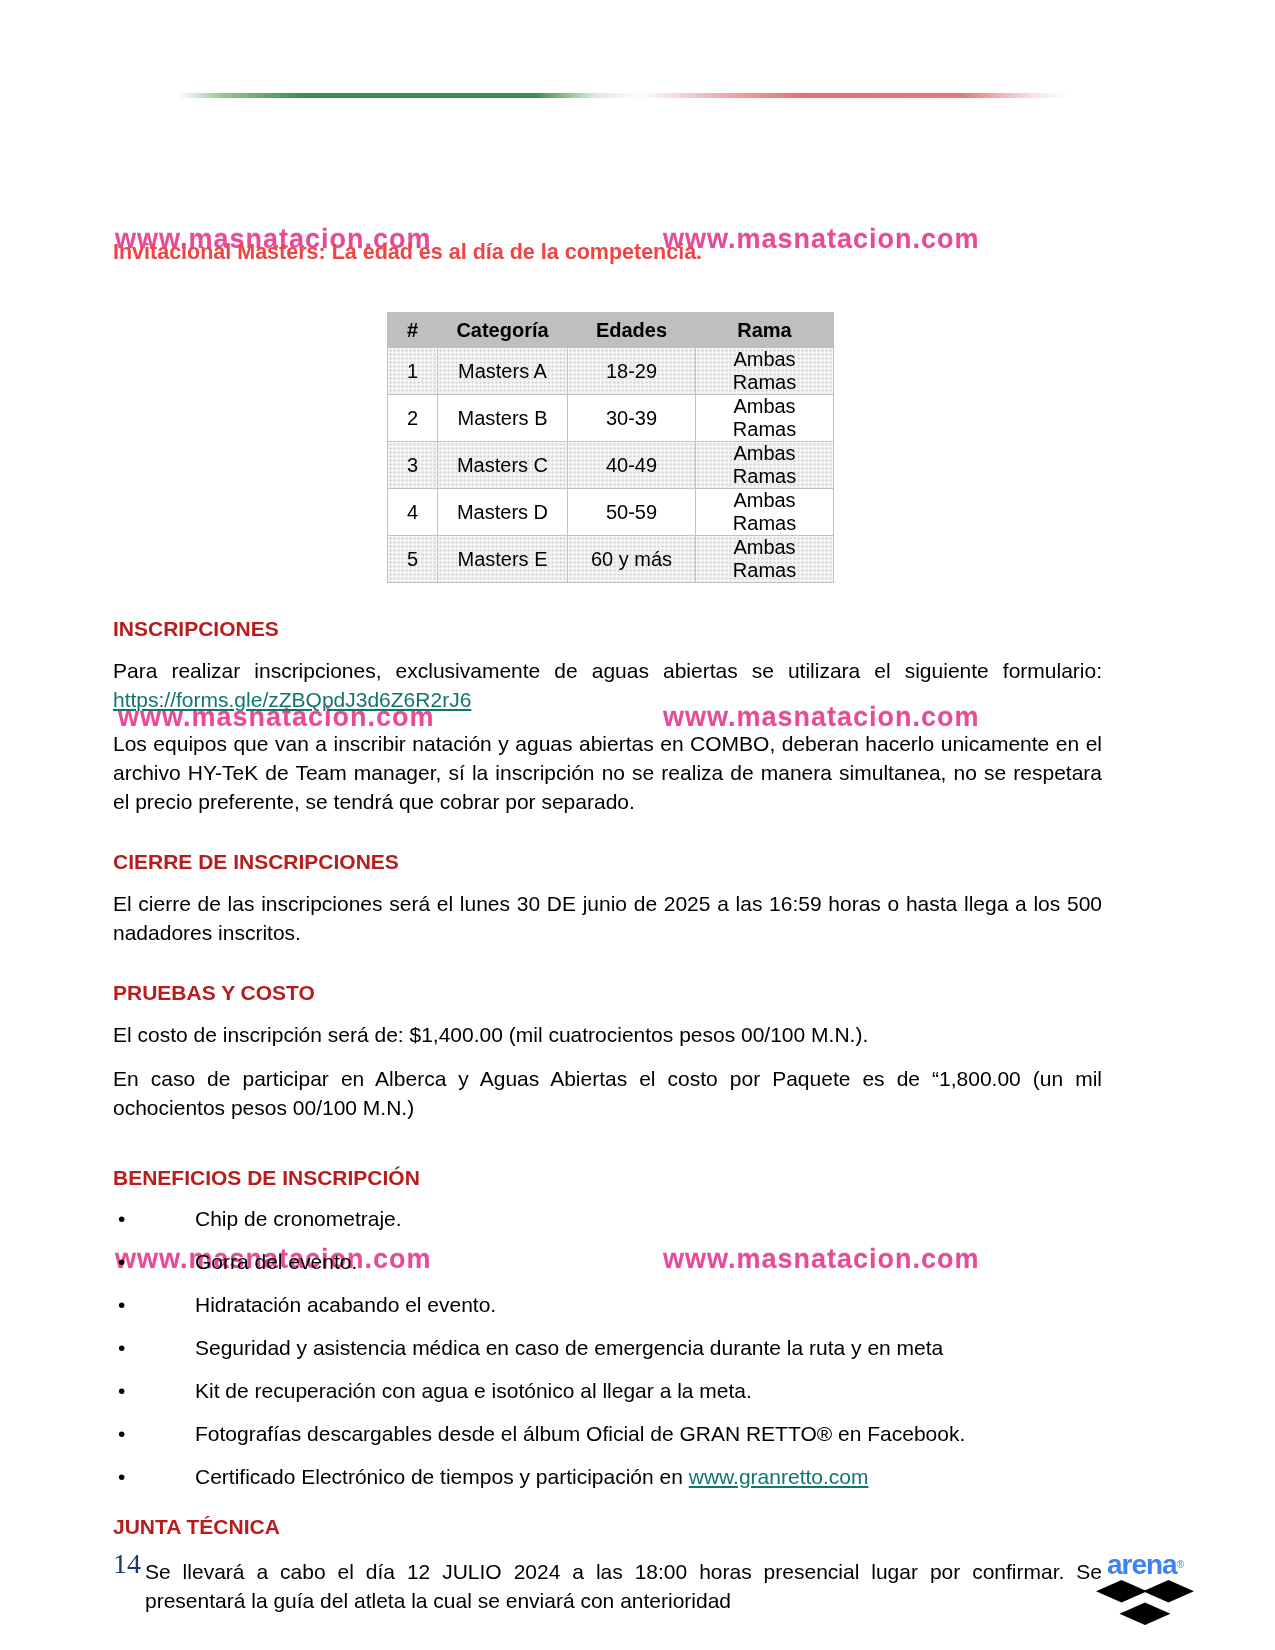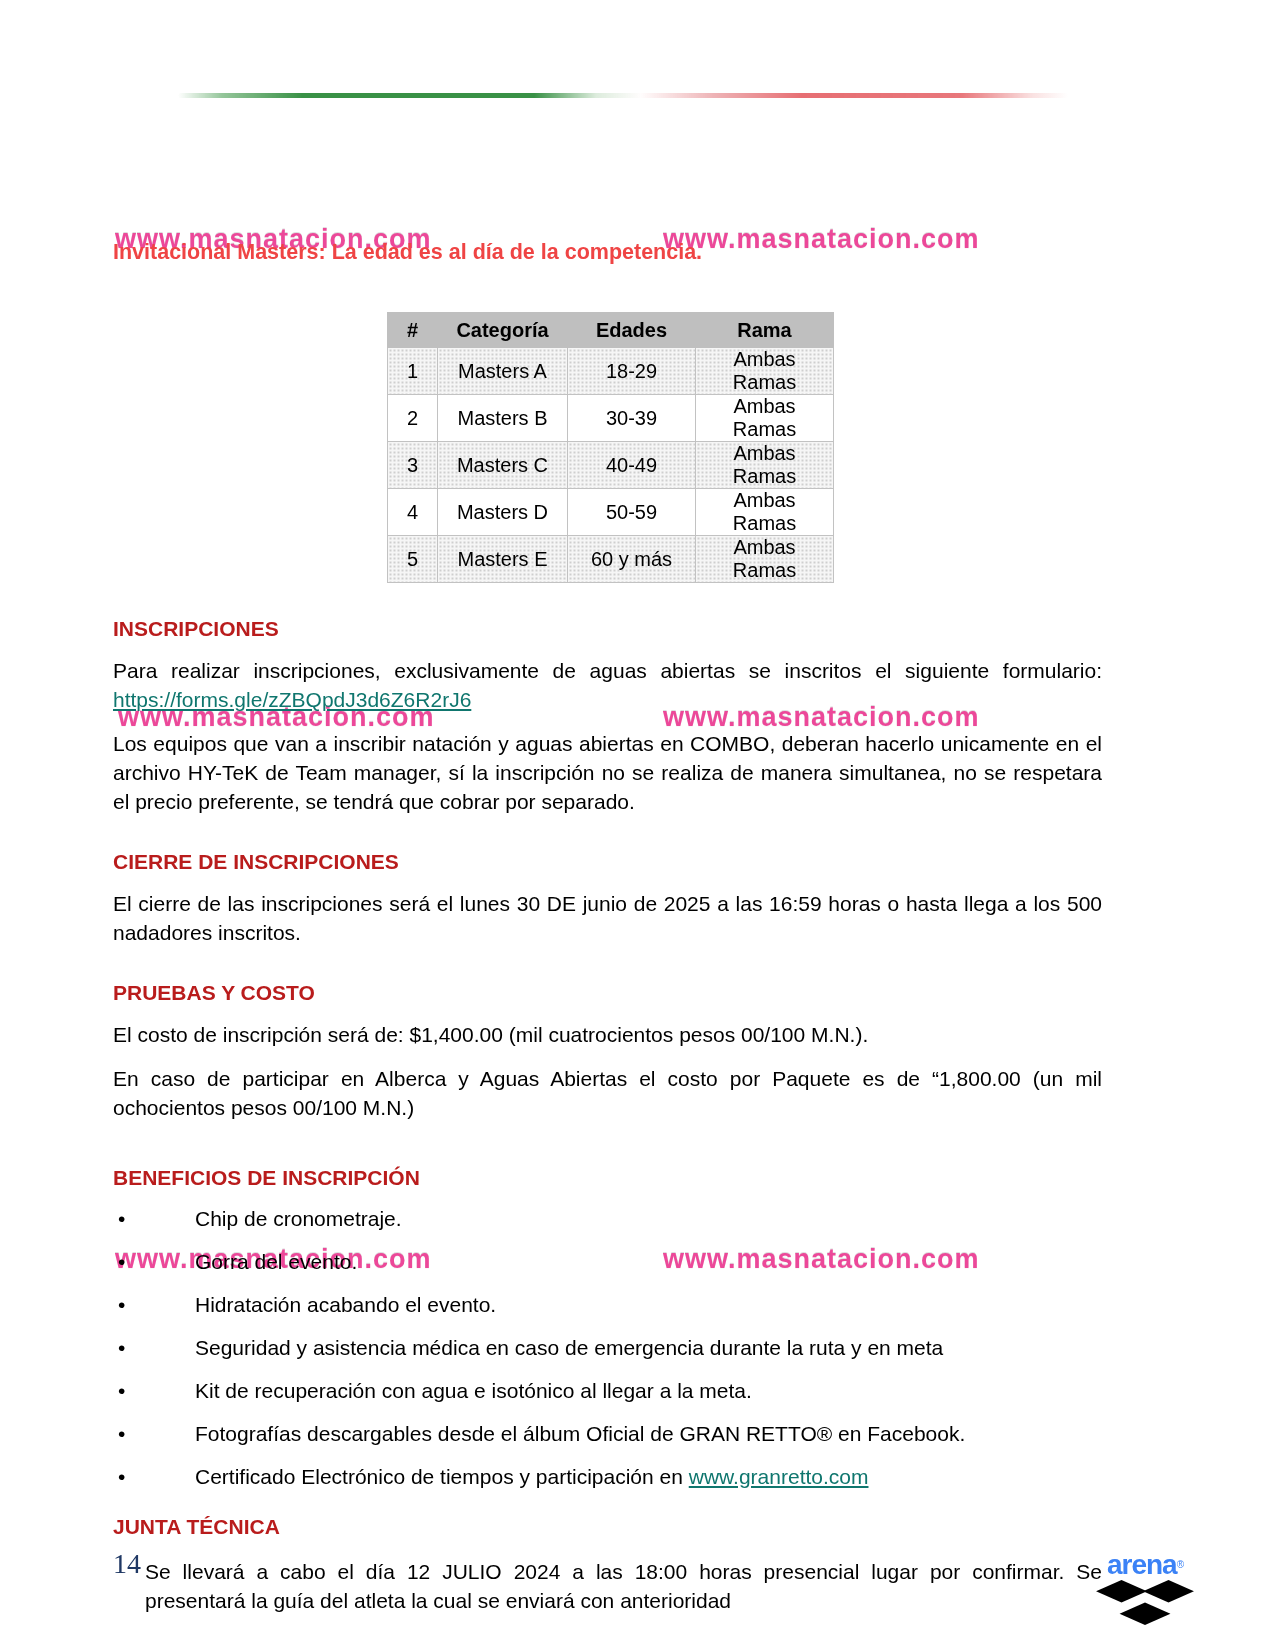--- a/index.html
+++ b/index.html
@@ -150,21 +150,21 @@
         <td>5</td>
         <td>Masters E</td>
         <td>60 y más</td>
         <td>Ambas Ramas</td>
       </tr>
     </tbody>
   </table>
 
   <h2 class="sec">INSCRIPCIONES</h2>
   <p class="para">
-    <span class="force-just">Para realizar inscripciones, exclusivamente de aguas abiertas se inscritos el siguiente formulario:</span><a class="doclink" href="#">https://forms.gle/zZBQpdJ3d6Z6R2rJ6</a>
+    <span class="force-just">Para realizar inscripciones, exclusivamente de aguas abiertas se utilizara el siguiente formulario:</span><a class="doclink" href="#">https://forms.gle/zZBQpdJ3d6Z6R2rJ6</a>
   </p>
   <p class="para just">Los equipos que van a inscribir natación y aguas abiertas en COMBO, deberan hacerlo unicamente en el archivo HY-TeK de Team manager, sí la inscripción no se realiza de manera simultanea, no se respetara el precio preferente, se tendrá que cobrar por separado.</p>
 
   <h2 class="sec">CIERRE DE INSCRIPCIONES</h2>
   <p class="para just">El cierre de las inscripciones será el lunes 30 DE junio de 2025 a las 16:59 horas o hasta llega a los 500 nadadores inscritos.</p>
 
   <h2 class="sec">PRUEBAS Y COSTO</h2>
   <p class="para">El costo de inscripción será de:  $1,400.00 (mil cuatrocientos pesos 00/100 M.N.).</p>
   <p class="para just">En caso de participar en Alberca y Aguas Abiertas el costo por Paquete es de “1,800.00 (un mil ochocientos pesos 00/100 M.N.)</p>
 

